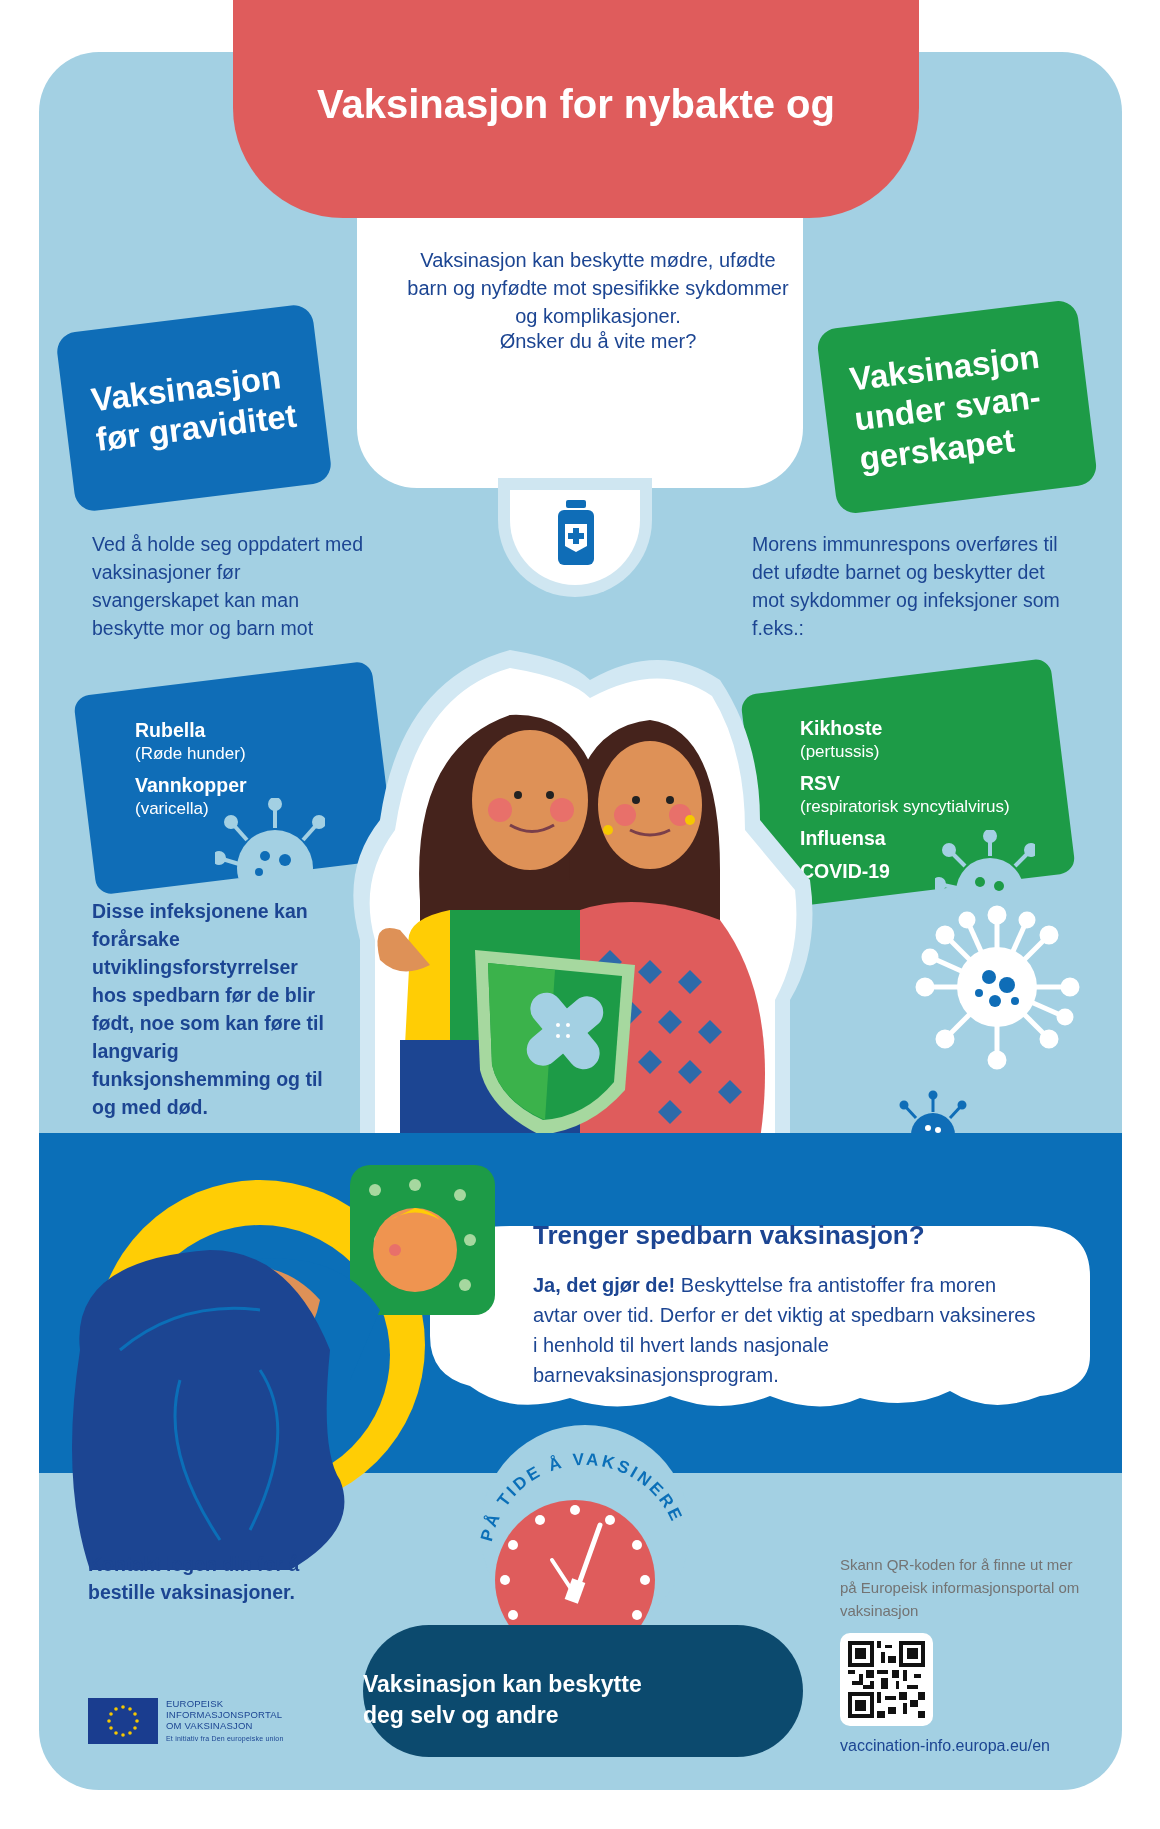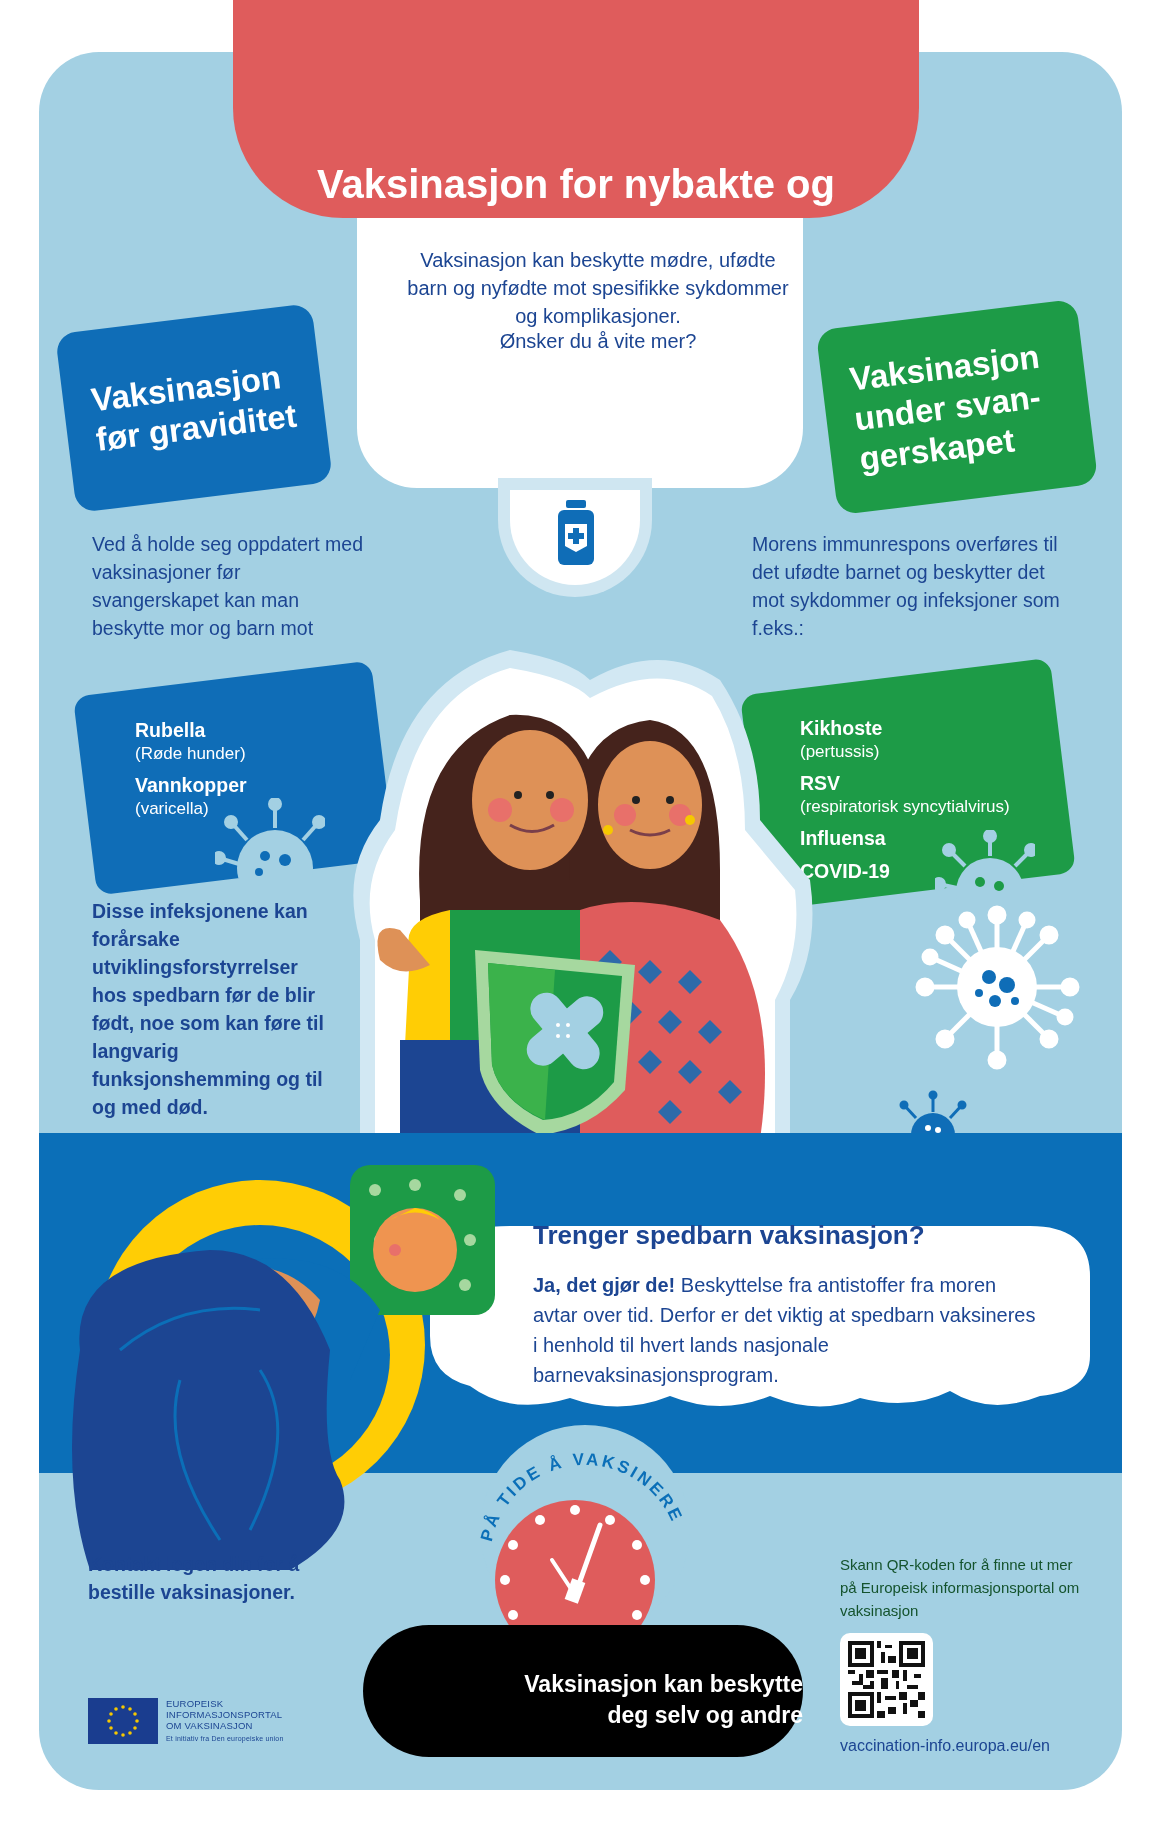--- a/index.html
+++ b/index.html
@@ -1,21 +1,21 @@
 <!DOCTYPE html>
 <html><head>
 <meta charset="utf-8">
 <style>
   * { box-sizing: border-box; margin: 0; padding: 0; }
   html, body { width: 1160px; height: 1829px; background: #ffffff; overflow: hidden; }
   body { position: relative; font-family: "Liberation Sans", "DejaVu Sans", sans-serif; color: #1c4592; }
   .abs { position: absolute; }
 
   #panel { left: 39px; top: 52px; width: 1083px; height: 1738px; background: #a3d0e3; border-radius: 60px; overflow: hidden; }
-  #title-pill { left: 233px; top: 0; width: 686px; height: 218px; background: #df5c5c; border-radius: 0 0 110px 110px; display: flex; align-items: flex-end; justify-content: center; text-align: center; color: #fff; font-weight: bold; font-size: 40px; line-height: 48px; padding-bottom: 10px; }
+  #title-pill { left: 233px; top: 0; width: 686px; height: 218px; background: #df5c5c; border-radius: 0 0 110px 110px; display: flex; align-items: center; justify-content: center; text-align: center; color: #fff; font-weight: bold; font-size: 40px; line-height: 48px; padding-bottom: 10px; }
 
   #intro-bubble { left: 357px; top: 218px; width: 446px; height: 270px; background: #fff; border-radius: 0 0 60px 60px; }
   #intro-bubble-tail { left: 470px; top: 440px; width: 220px; height: 110px; }
   #intro-text { left: 375px; top: 246px; width: 446px; text-align: center; color: #1c4592; }
   #intro-text .lead { font-size: 20px; line-height: 28px; }
   #intro-text .q { font-weight: normal; font-size: 20px; }
   #intro-text .sub { font-size: 17px; line-height: 25px; margin-top: 4px; }
 
   #vial-badge { left: 510px; top: 490px; width: 130px; height: 95px; border-radius: 0 0 65px 65px; background: #fff; box-shadow: 0 0 0 12px #cfe6f1; }
   #vial-icon { left: 556px; top: 500px; width: 40px; height: 65px; }
@@ -44,23 +44,23 @@
   #infant-heading { left: 533px; top: 1220px; font-weight: bold; font-size: 26px; color: #1c4592; }
   #infant-body { left: 533px; top: 1270px; width: 510px; font-size: 20px; line-height: 30px; color: #1c4592; }
   #infant-body b { font-weight: bold; }
 
   #mother-baby-art { left: 60px; top: 1150px; width: 460px; height: 420px; }
 
   #contact-text { left: 88px; top: 1550px; width: 220px; font-weight: bold; font-size: 19.5px; line-height: 28px; color: #1c4592; }
 
   #clock-ring { left: 480px; top: 1425px; width: 210px; height: 210px; border-radius: 50%; background: #a3d0e3; }
   #clock-svg { left: 440px; top: 1420px; width: 290px; height: 250px; }
-  #cta-pill { left: 363px; top: 1625px; width: 440px; height: 132px; background: #000000; border-radius: 66px; display: flex; flex-direction: column; align-items: flex-end; justify-content: center; color: #fff; font-weight: bold; font-size: 23px; line-height: 31px; text-align: center; padding-top: 18px; }
-
-  #qr-caption { left: 840px; top: 1553px; width: 250px; font-size: 15px; line-height: 23px; color: #14532d; }
+  #cta-pill { left: 363px; top: 1625px; width: 440px; height: 132px; background: #0c4a6e; border-radius: 66px; display: flex; flex-direction: column; align-items: flex-start; justify-content: center; color: #fff; font-weight: bold; font-size: 23px; line-height: 31px; text-align: center; padding-top: 18px; }
+
+  #qr-caption { left: 840px; top: 1553px; width: 250px; font-size: 15px; line-height: 23px; color: #737373; }
   #qr-box { left: 840px; top: 1633px; width: 93px; height: 93px; background: #fff; border-radius: 10px; }
   #qr-svg { left: 848px; top: 1641px; width: 77px; height: 77px; }
   #qr-url { left: 840px; top: 1737px; font-size: 16px; color: #1c4592; }
 
   #eu-logo { left: 88px; top: 1698px; width: 70px; height: 46px; background: #1a3d8f; }
   #eu-text { left: 166px; top: 1698px; font-size: 9.5px; line-height: 11px; color: #1c4592; letter-spacing: 0.2px; }
   #eu-text .small { font-size: 7px; margin-top: 2px; }
 </style>
 </head>
 <body>

